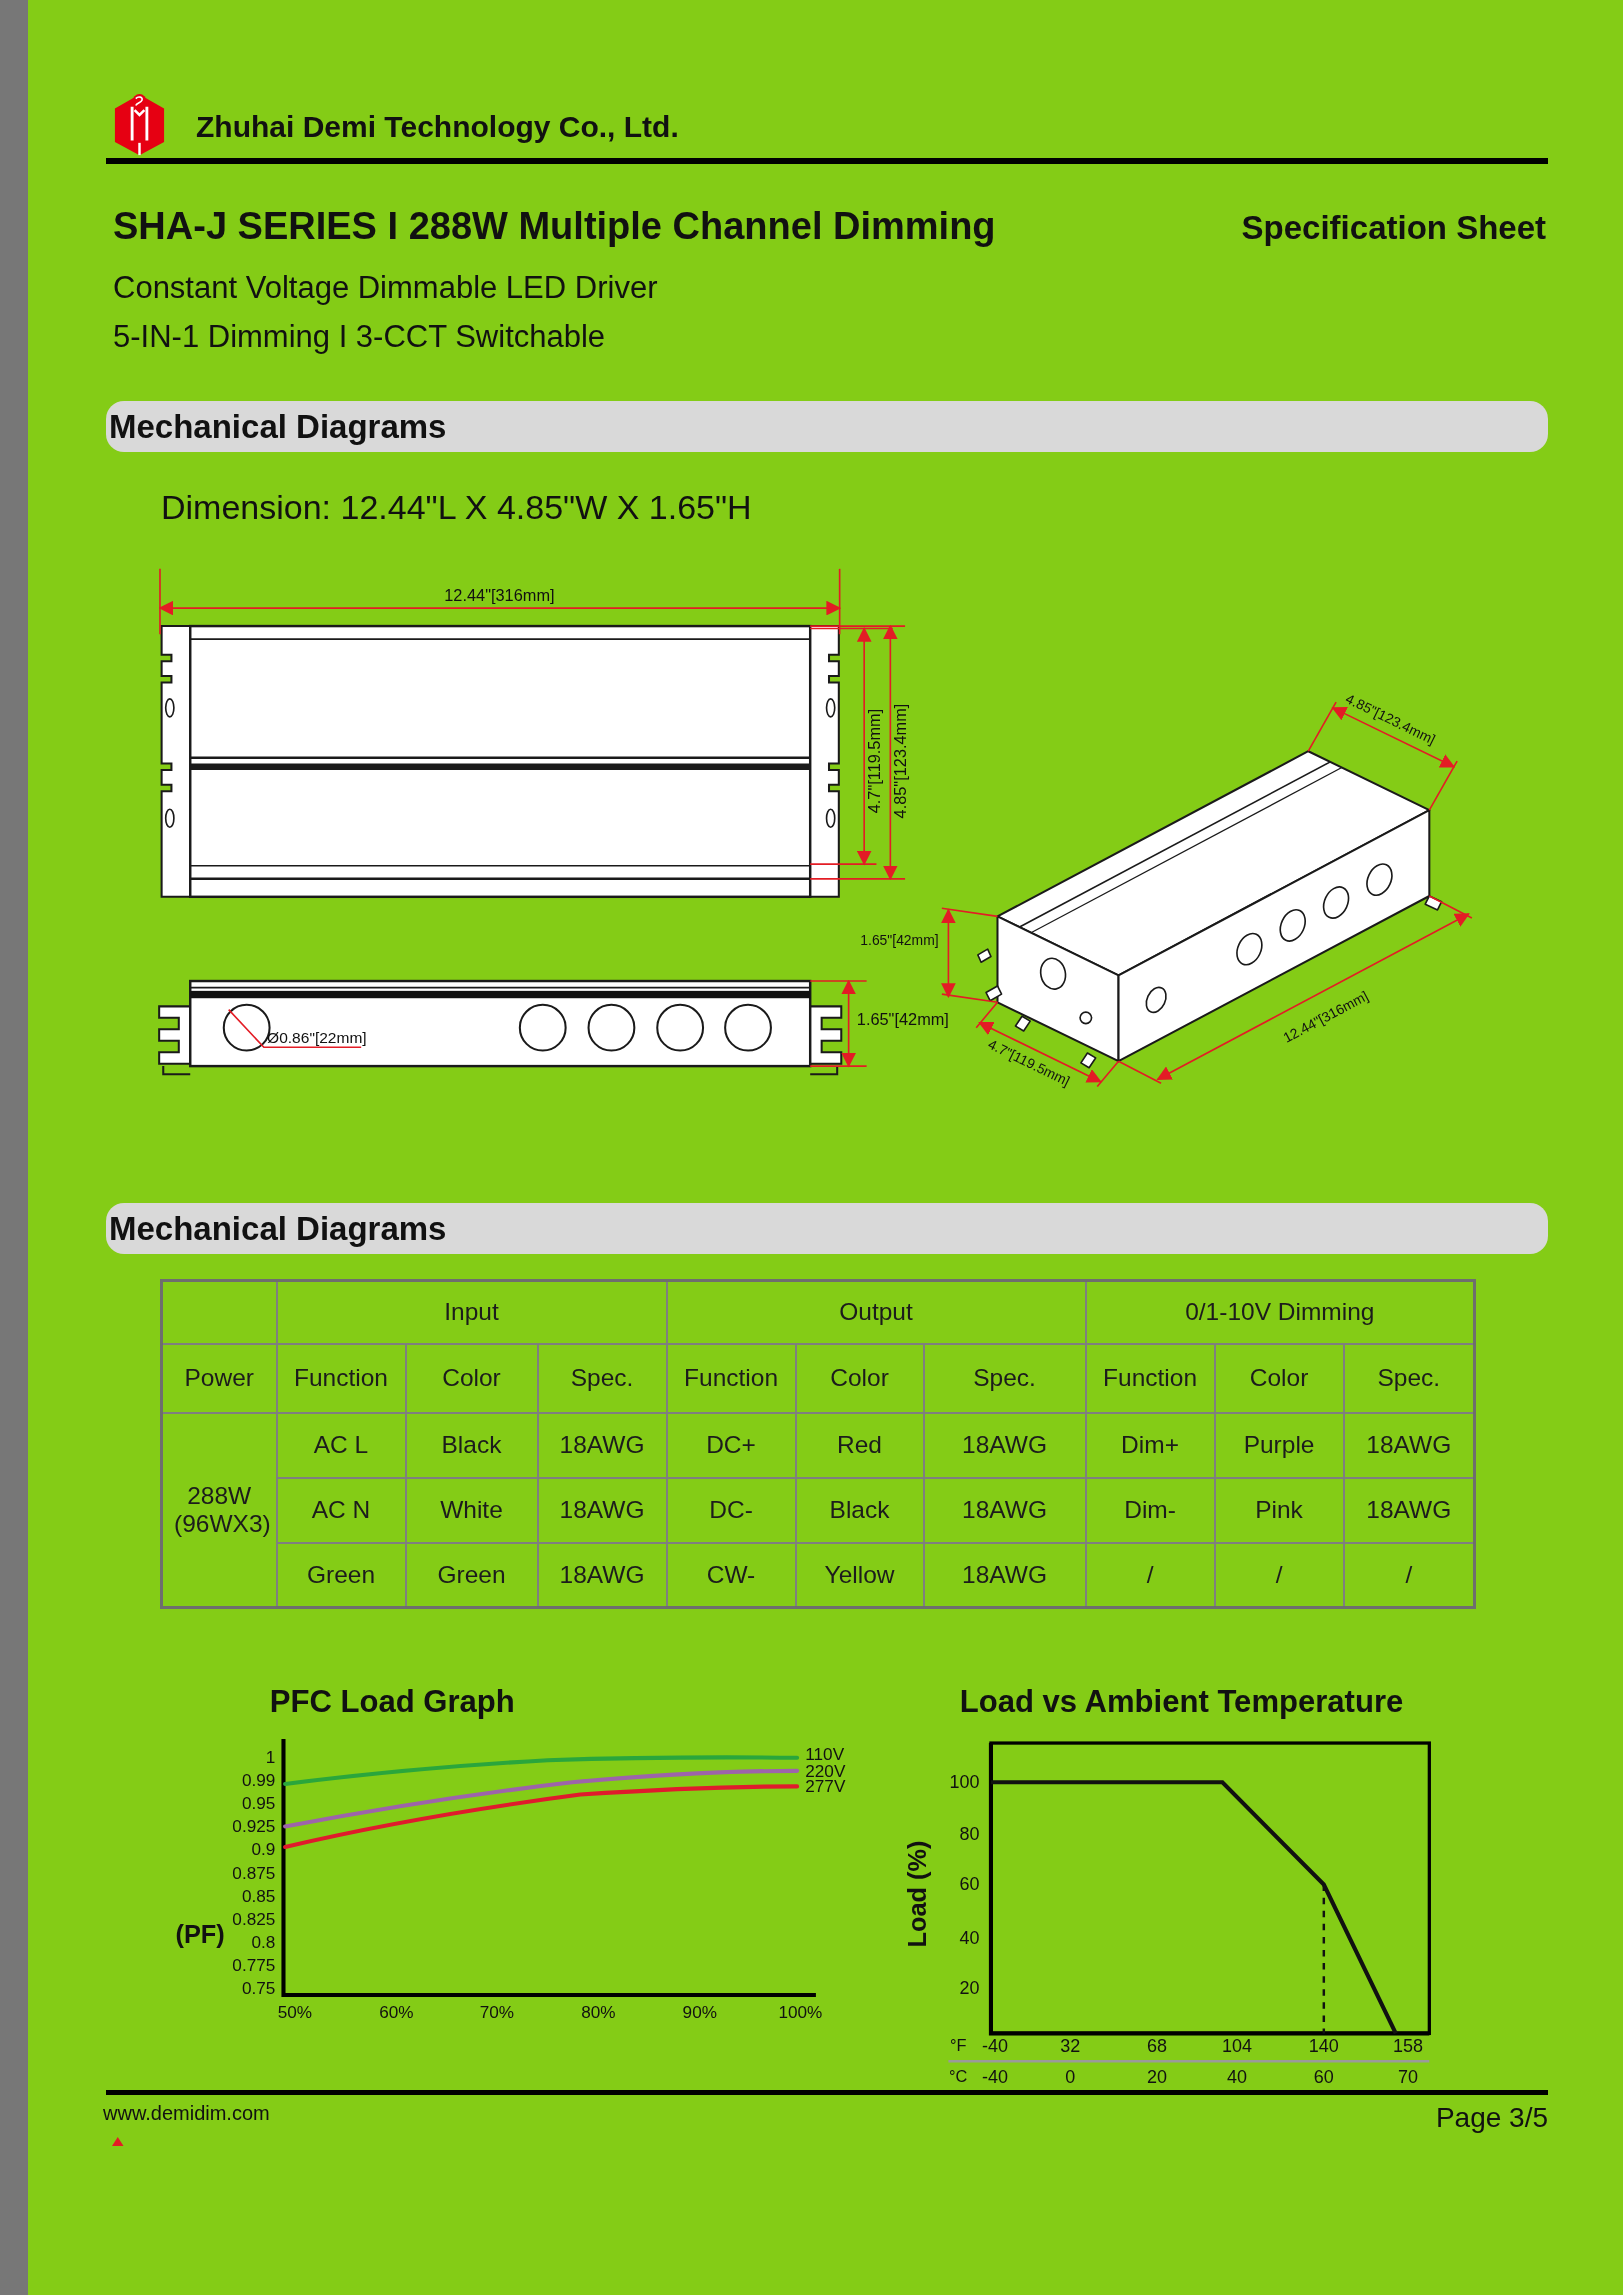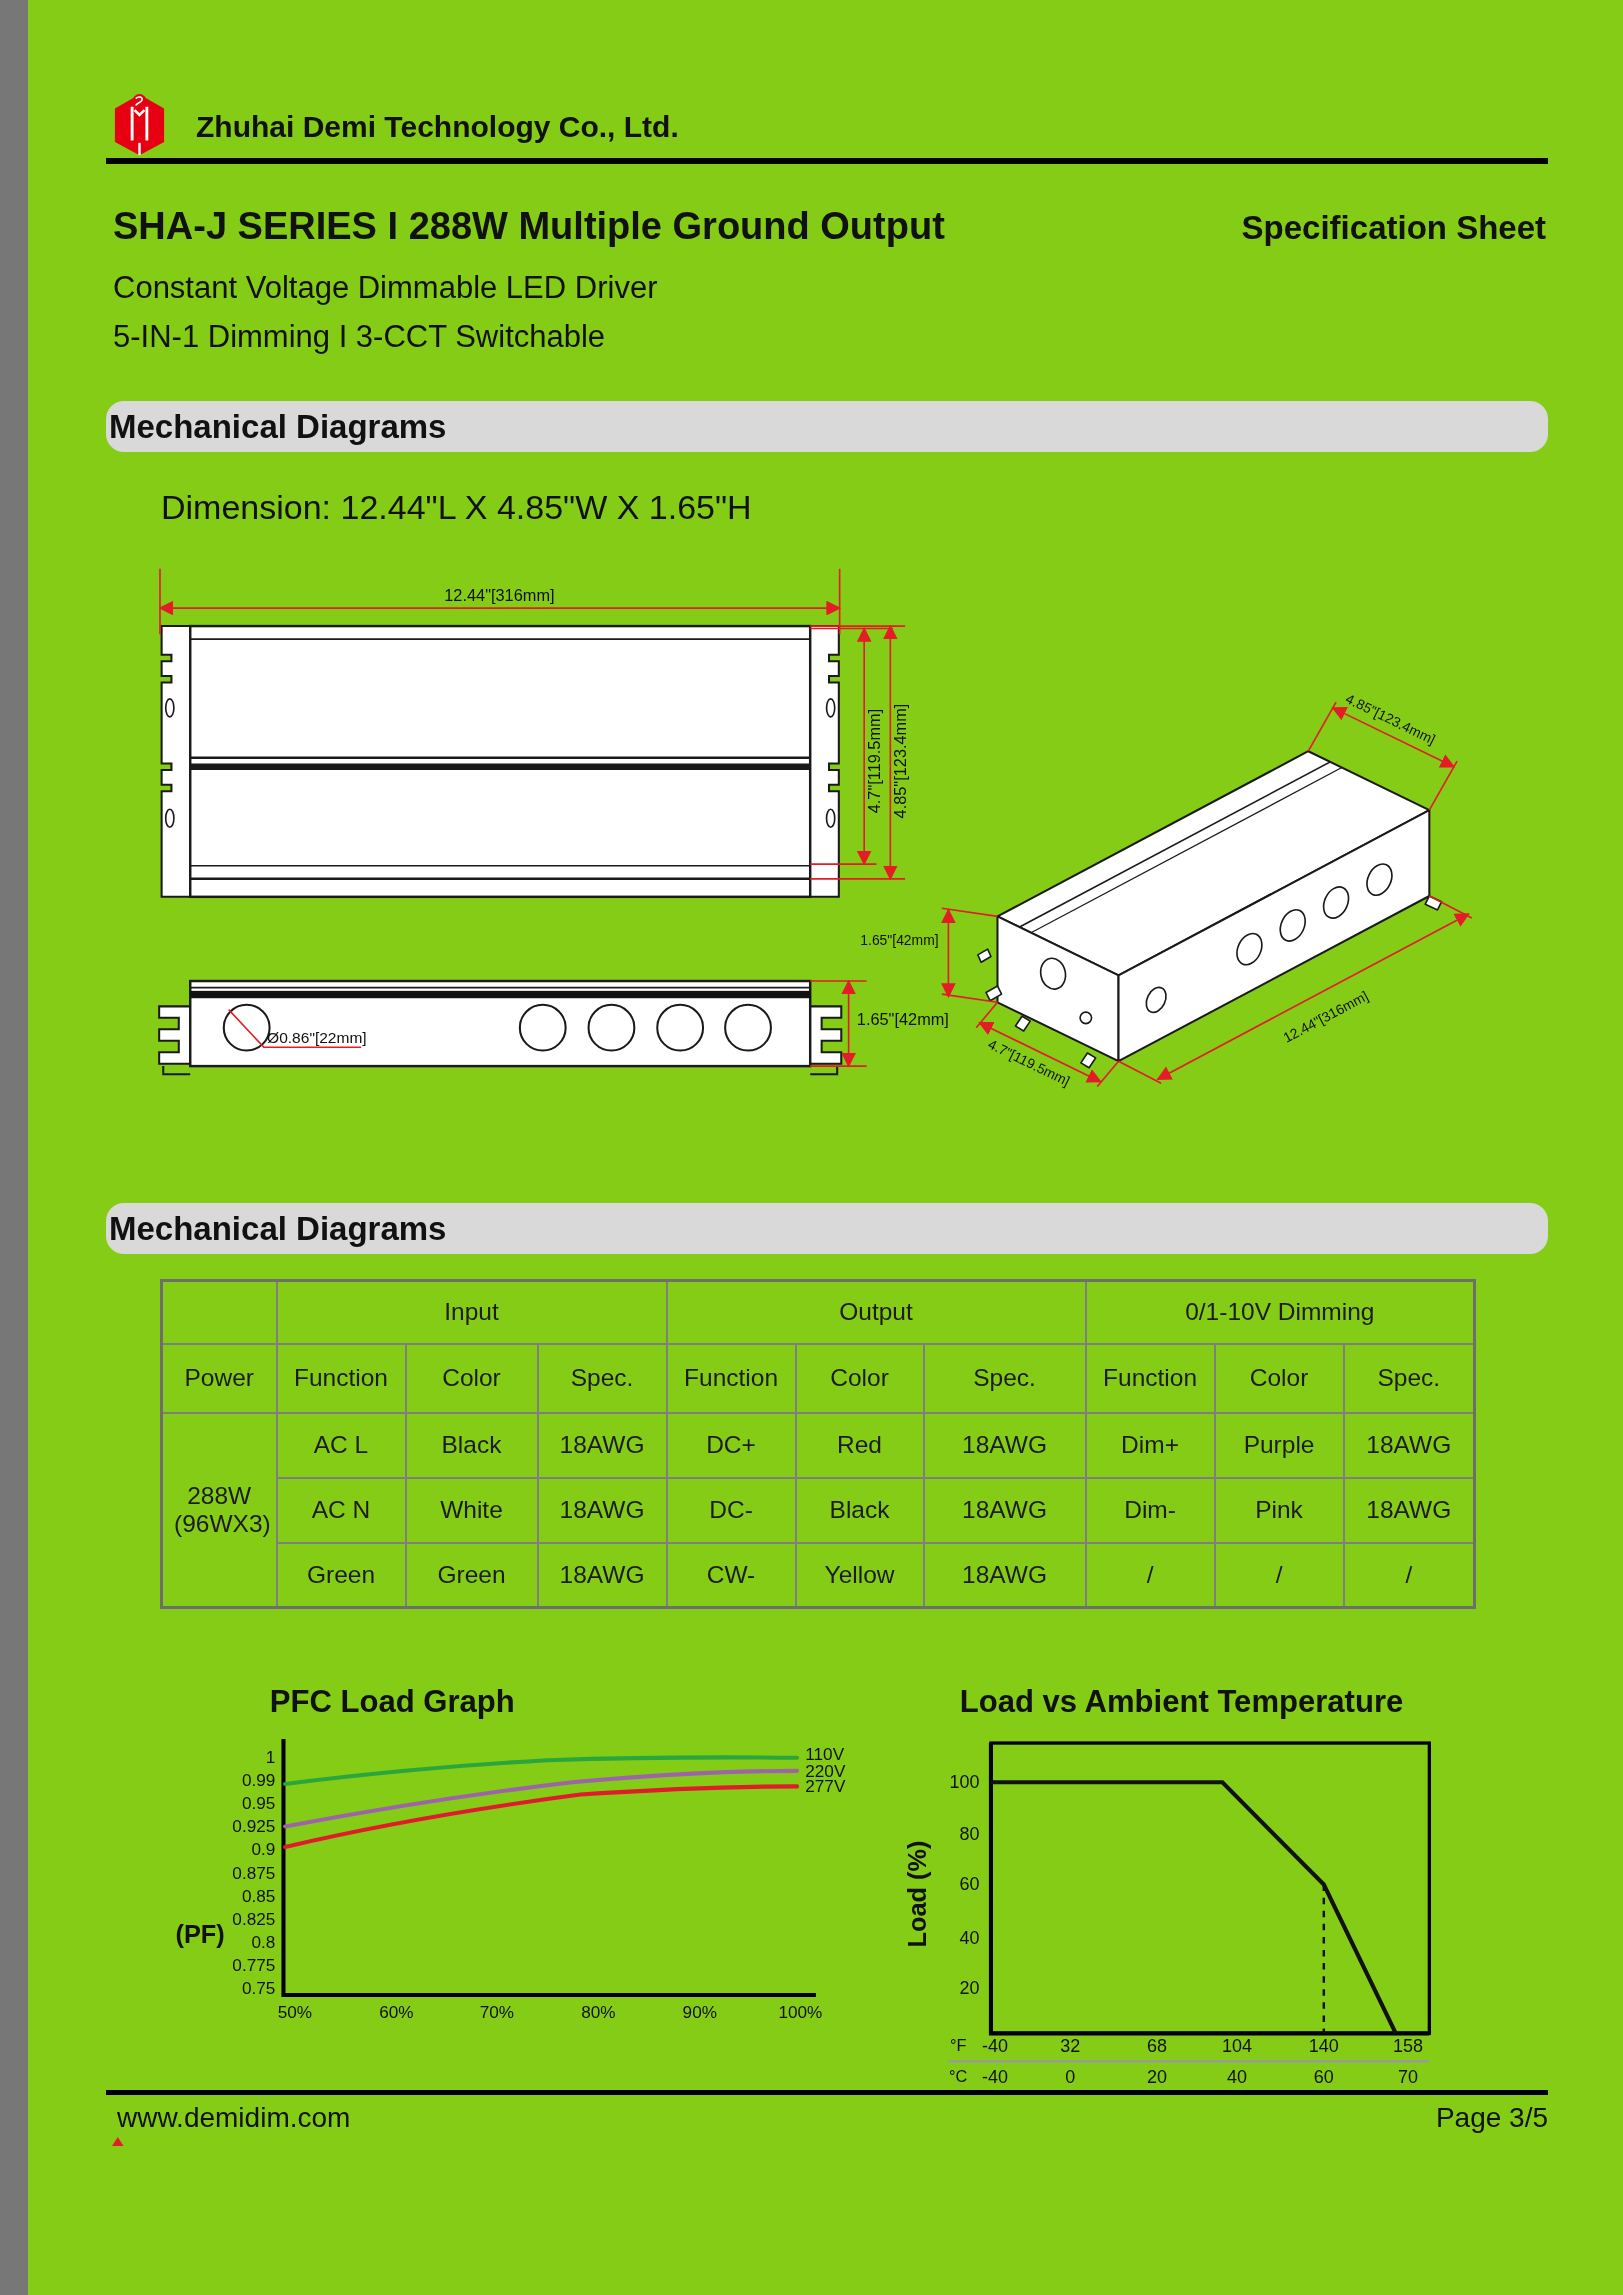--- a/index.html
+++ b/index.html
@@ -12,21 +12,21 @@
   .specsheet{top:209px;right:105px;font-size:33px;font-weight:bold;}
   .sub{left:85px;font-size:31px;font-weight:400;}
   .secbar{left:78px;width:1442px;height:51px;background:#d9d9d9;
           font-size:33px;font-weight:bold;line-height:51px;padding-left:3px;box-sizing:border-box;border-radius:18px;}
   .dimtext{left:133px;top:488px;font-size:34px;}
   table.wire{border-collapse:collapse;table-layout:fixed;width:1314px;
              font-size:24.5px;color:#1c1c1c;}
   table.wire td{border:2.5px solid #7f7f7f;text-align:center;vertical-align:middle;
                 padding:11px;overflow:hidden;}
   table.wire{border:3.3px solid #6e6e6e;}
-  .footer-web{left:89px;top:2102px;font-size:28px;}
+  .footer-web{left:75px;top:2102px;font-size:20px;}
   .footer-page{right:103px;top:2102px;font-size:28px;}
   .reddot{left:84px;top:2137px;width:11.5px;height:9px;background:#e31c25;
           clip-path:polygon(50% 0,100% 100%,0 100%);}
   svg text{font-family:"Liberation Sans",sans-serif;fill:#111;}
 </style>
 </head>
 <body>
 
 <div id="page">
 
@@ -34,21 +34,21 @@
     <path d="M6,20 L29,7 L29,15 A9.5,9.5 0 0 0 43,15 L43,7 L66,20 V61 L36,77 L6,61 Z" fill="#e60012"></path>
     <circle cx="36" cy="11" r="8.5" fill="#e60012"></circle>
     <path d="M31.5,8 c3,-3.5 9,-2 7.5,2 c-1.2,3.2 -6.5,2.8 -7.5,6.5" stroke="#ffffff" stroke-width="2" fill="none"></path>
     <path d="M27,18 V59 M45,18 V59" stroke="#ffffff" stroke-width="3.5" fill="none"></path>
     <path d="M30,22 L36,28 L42,22" stroke="#ffffff" stroke-width="3" fill="none"></path>
     <path d="M36,77 V62" stroke="#ffffff" stroke-width="3"></path>
   </svg>
   <div class="abs company">Zhuhai Demi Technology Co., Ltd.</div>
   <div class="abs rule" style="top:158px;height:5.7px"></div>
 
-  <div class="abs title">SHA-J SERIES I 288W Multiple Ground Output</div>
+  <div class="abs title">SHA-J SERIES I 288W Multiple Channel Dimming</div>
   <div class="abs specsheet">Specification Sheet</div>
   <div class="abs sub" style="top:270px">Constant Voltage Dimmable LED Driver</div>
   <div class="abs sub" style="top:319px">5-IN-1 Dimming I 3-CCT Switchable</div>
 
   <div class="abs secbar" style="top:401px">Mechanical Diagrams</div>
 
   <div class="abs dimtext">Dimension: 12.44"L X 4.85"W X 1.65"H</div>
 
   <svg class="abs" style="left:78px;top:532px" width="1464" height="638" viewBox="0 0 1790 780">
     <defs>

